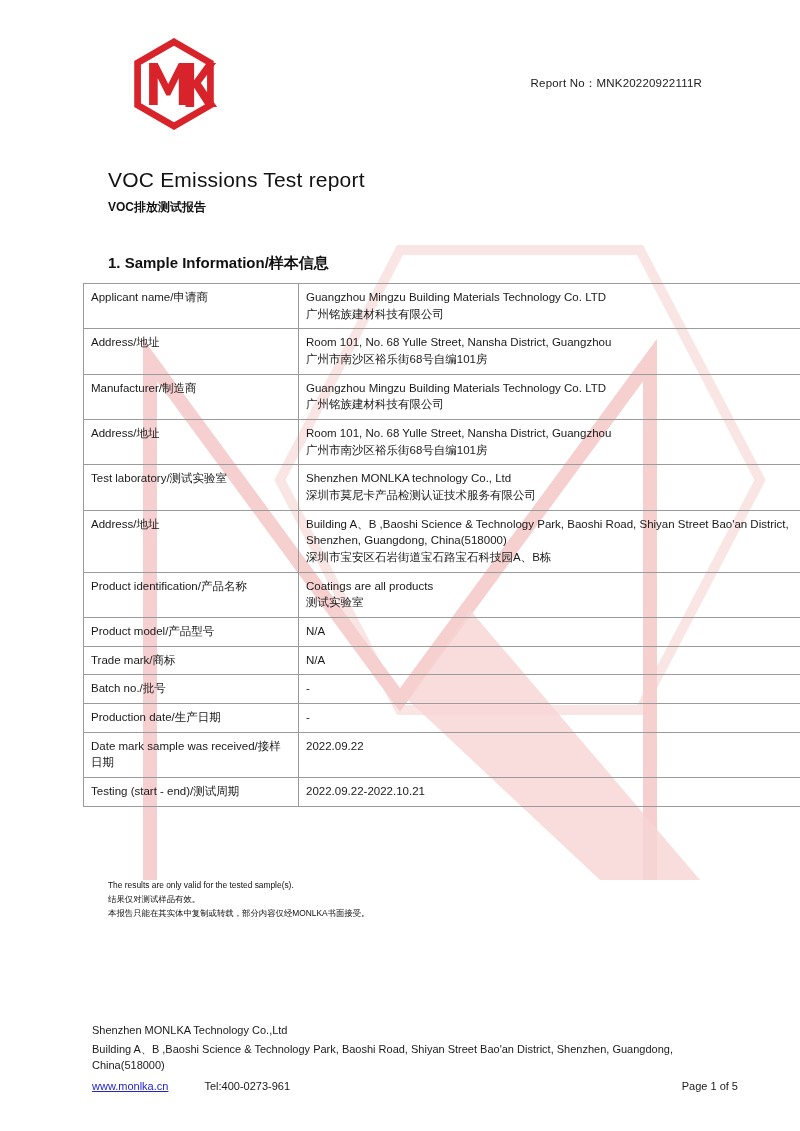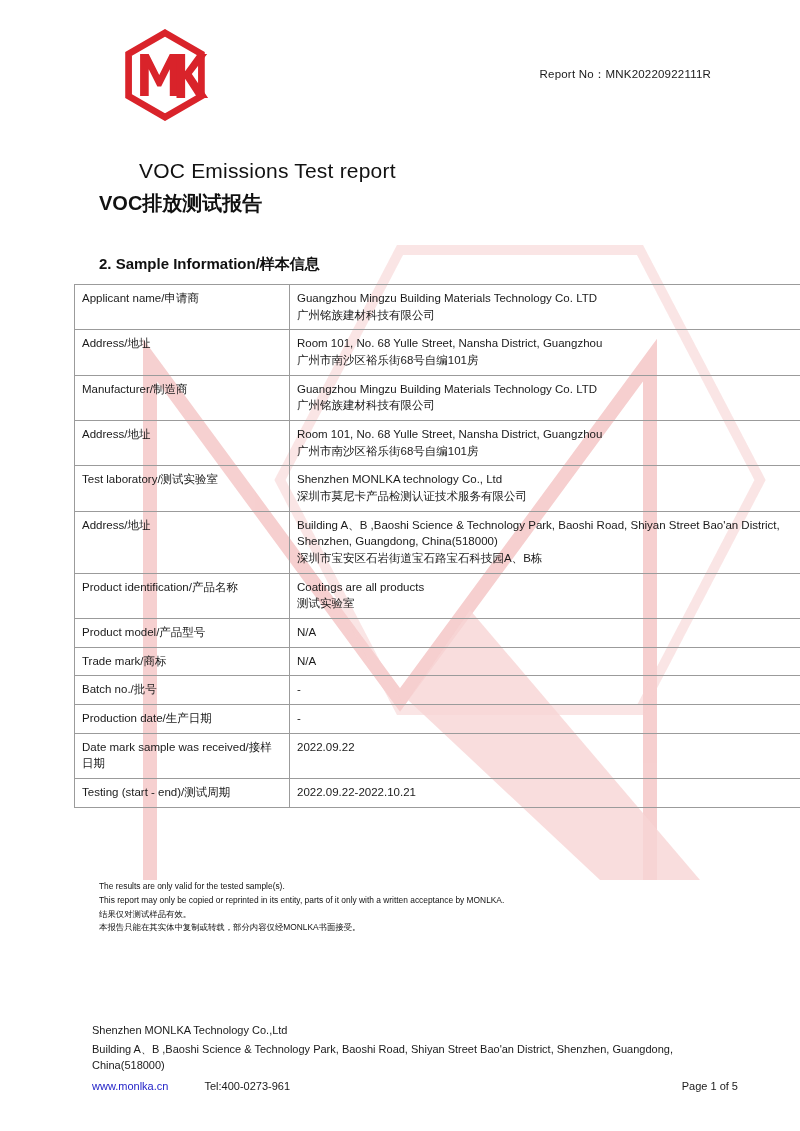--- a/index.html
+++ b/index.html
@@ -26,21 +26,21 @@
     pointer-events: none;
     z-index: 0;
   }
 
   .page {
     position: relative;
     z-index: 2;
     width: 800px;
     height: 1131px;
     box-sizing: border-box;
-    padding: 7px;
+    padding: 16px;
   }
 
   
   .header {
     position: relative;
     height: 120px;
   }
   .logo {
     position: absolute;
     left: 110px;
@@ -60,24 +60,23 @@
 
   
   .title-block {
     margin: 32px 0 0 92px;
   }
   .title-en {
     font-size: 21px;
     font-weight: normal;
     color: #111;
     letter-spacing: 0.2px;
-    margin-left: 40px;
   }
   .title-cn {
-    font-size: 20px;
+    font-size: 12px;
     font-weight: bold;
     margin-top: 7px;
     color: #111;
   }
 
   .section-title {
     margin: 38px 0 10px 92px;
     font-size: 15px;
     font-weight: bold;
     color: #111;
@@ -129,20 +128,21 @@
   .footer .addr {
     margin-top: 2px;
   }
   .footer-row {
     margin-top: 4px;
     display: flex;
     align-items: baseline;
   }
   .footer-link {
     color: #2323c8;
+    text-decoration: underline;
     cursor: pointer;
   }
   .footer-tel {
     margin-left: 36px;
   }
   .footer-page {
     margin-left: auto;
     text-align: right;
   }
 </style>
@@ -176,21 +176,21 @@
     <div class="report-no">
       <span>Report No：</span><span>MNK20220922111R</span>
     </div>
   </div>
 
   <div class="title-block">
     <div class="title-en">VOC Emissions Test report</div>
     <div class="title-cn">VOC排放测试报告</div>
   </div>
 
-  <div class="section-title">2. Sample Information/样本信息</div>
+  <div class="section-title">1. Sample Information/样本信息</div>
 
   <table class="info">
     <tbody>
       <tr>
         <td class="label">Applicant name/申请商</td>
         <td>
           <span>Guangzhou Mingzu Building Materials Technology Co. LTD</span>
           <span class="cn">广州铭族建材科技有限公司</span>
         </td>
       </tr>
@@ -258,21 +258,20 @@
       </tr>
       <tr>
         <td class="label">Testing (start - end)/测试周期</td>
         <td class="one-line">2022.09.22-2022.10.21</td>
       </tr>
     </tbody>
   </table>
 
   <div class="notes">
     <div>The results are only valid for the tested sample(s).</div>
-    <div>This report may only be copied or reprinted in its entity, parts of it only with a written acceptance by MONLKA.</div>
     <div>结果仅对测试样品有效。</div>
     <div>本报告只能在其实体中复制或转载，部分内容仅经MONLKA书面接受。</div>
   </div>
 
   <div class="footer">
     <div>Shenzhen MONLKA Technology Co.,Ltd</div>
     <div class="addr">Building A、B ,Baoshi Science &amp; Technology Park, Baoshi Road, Shiyan Street Bao'an District, Shenzhen, Guangdong, China(518000)</div>
     <div class="footer-row">
       <span class="footer-link">www.monlka.cn</span>
       <span class="footer-tel">Tel:400-0273-961</span>

